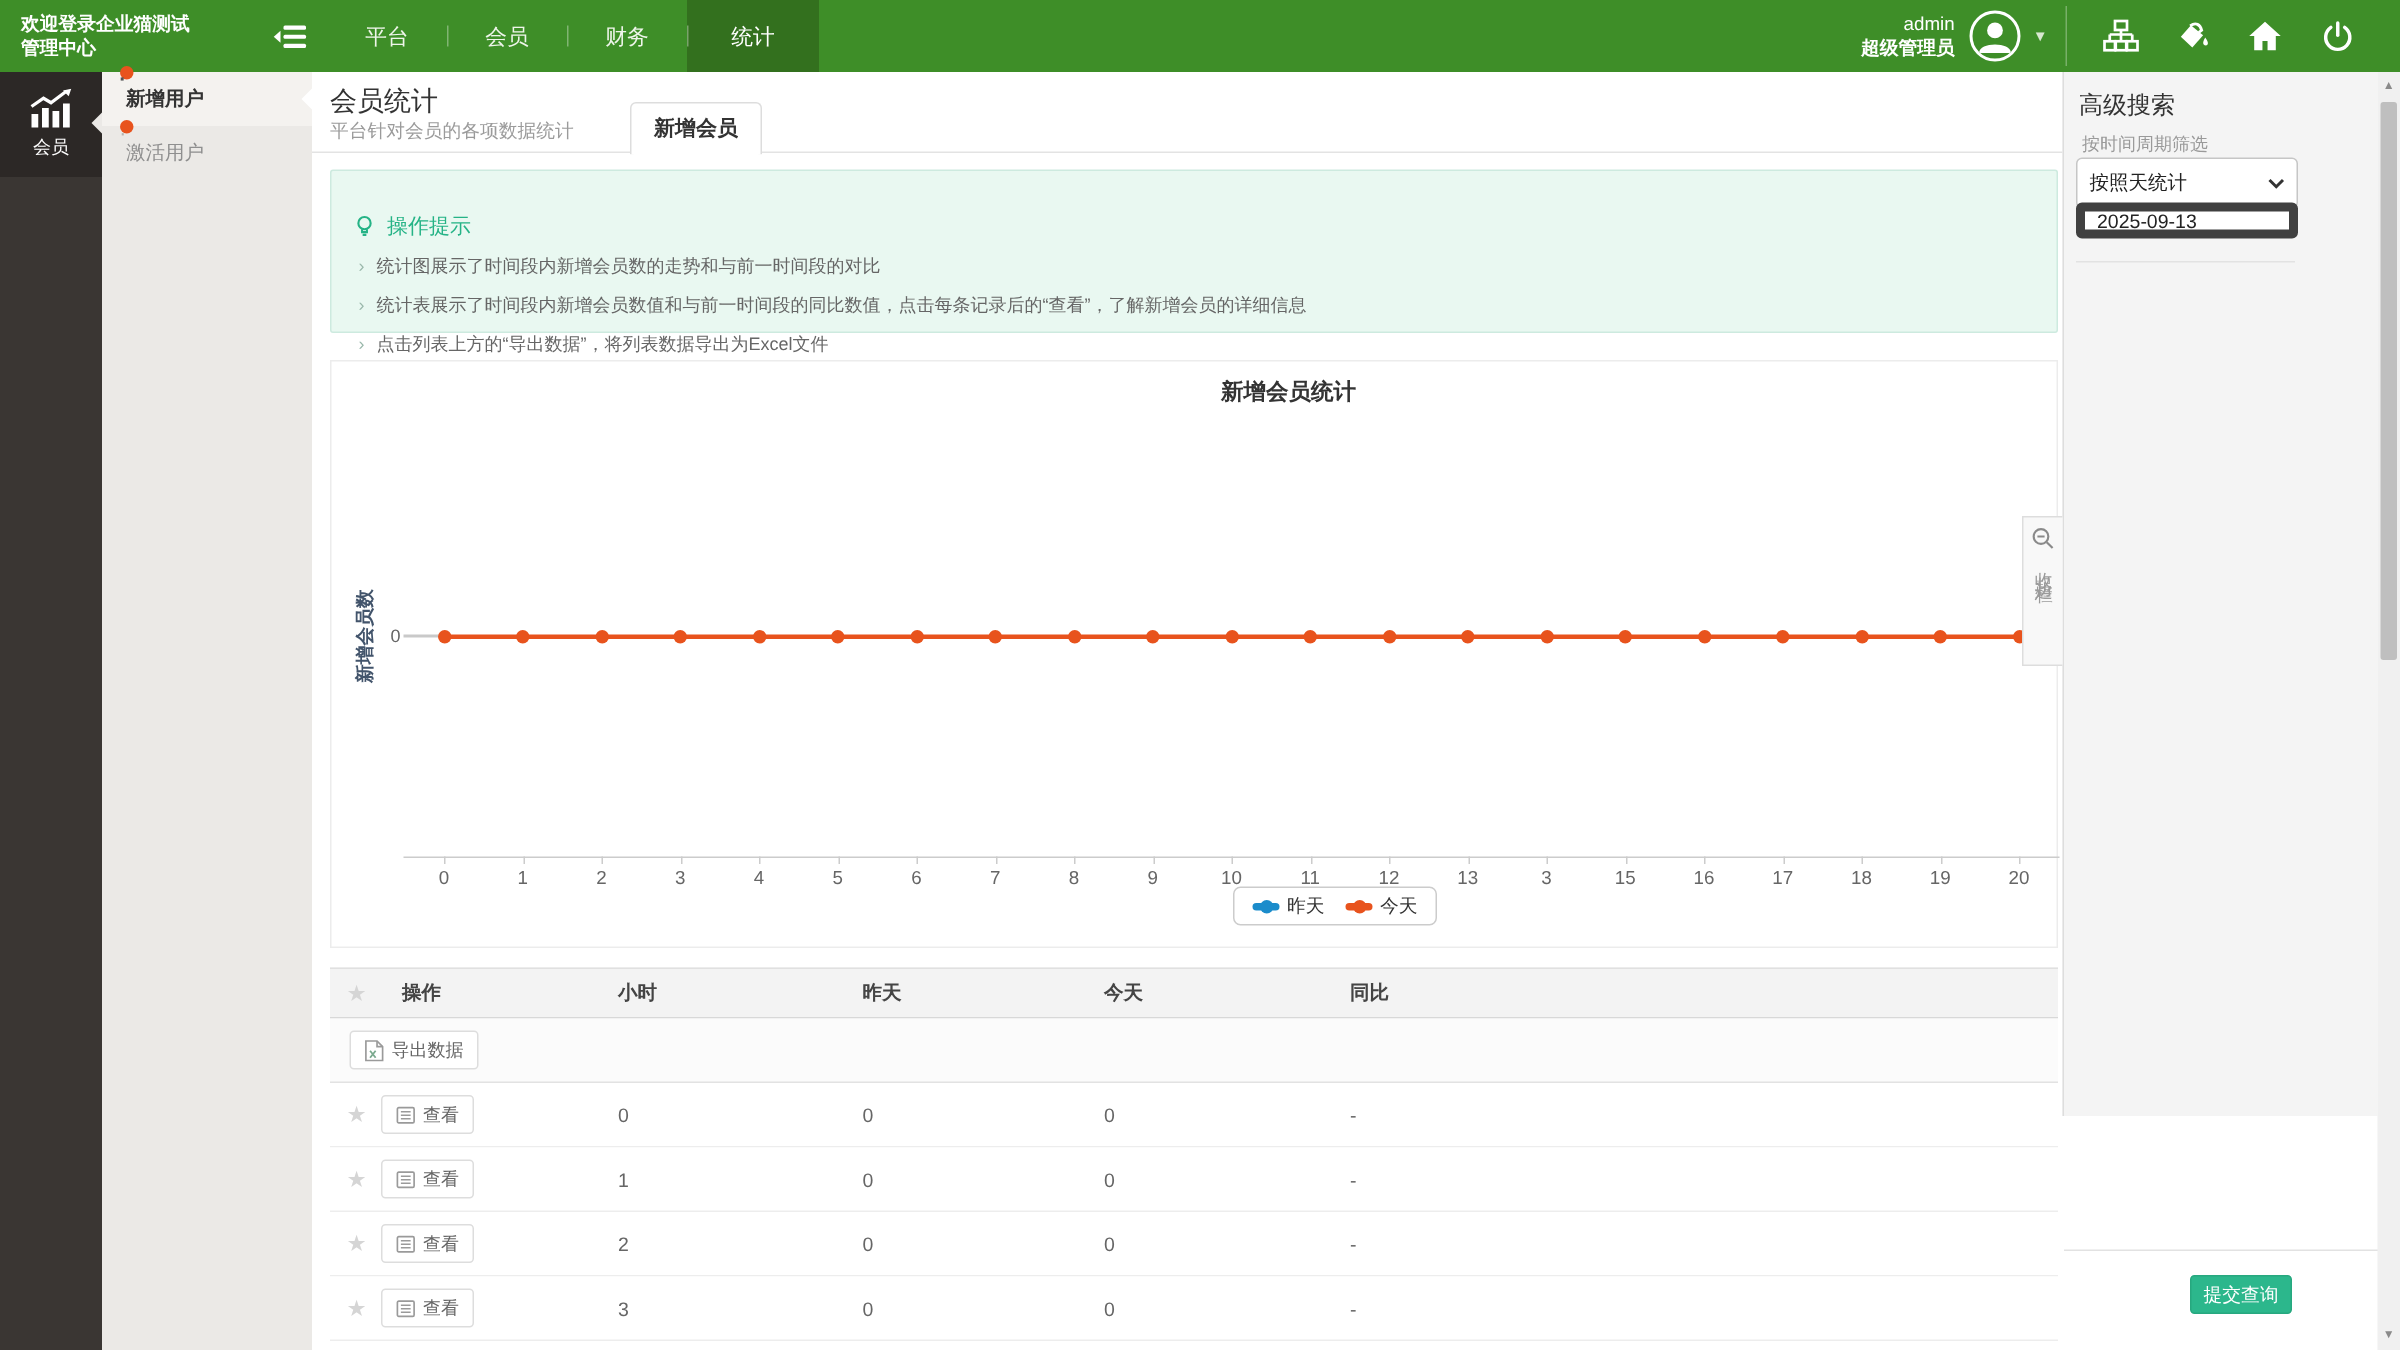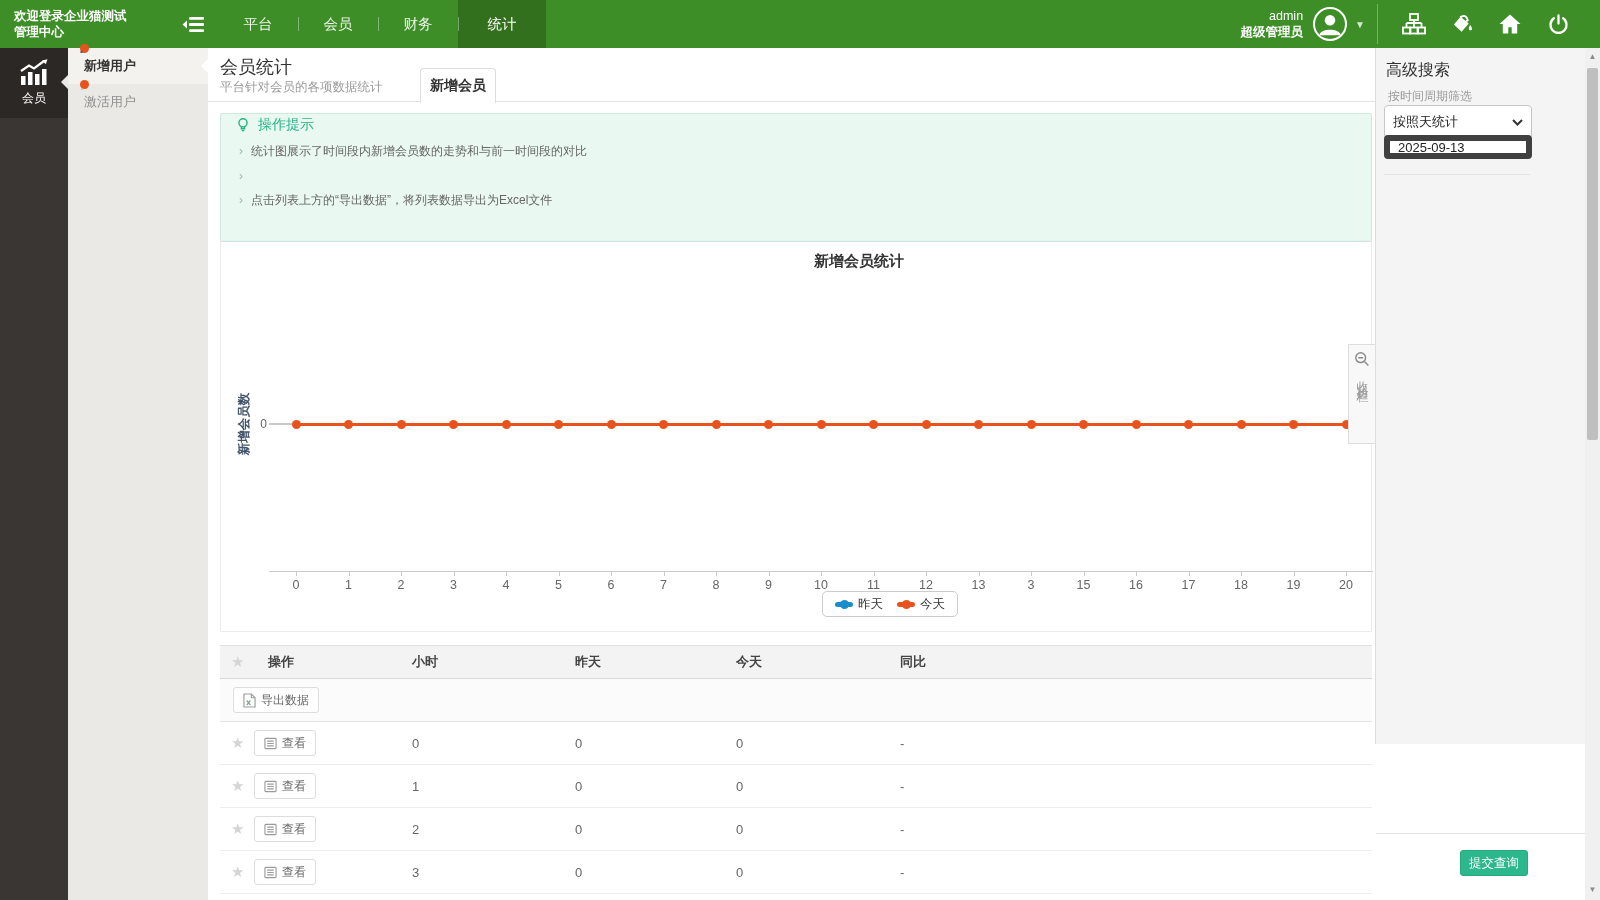--- a/index.html
+++ b/index.html
@@ -36,23 +36,23 @@
   .menu-item .dot { margin-right:7px; font-size:14px; color:#b5b2ae; }
   .menu-item.active { background:#f4f2ef; color:#333; font-weight:bold; }
   .menu-item.active .dot { color:#555; }
   .menu-item.active::after { content:""; position:absolute; right:0; top:11px; width:0; height:0; border-top:7px solid transparent; border-bottom:7px solid transparent; border-right:7px solid #fff; }
 
   
   .content { position:absolute; left:208px; top:48px; width:1167px; height:852px; background:#fff; }
   .page-header { position:relative; height:54px; border-bottom:1px solid #e3e3e3; }
   .page-title { position:absolute; left:12px; top:7px; font-size:18px; color:#333; }
   .page-subtitle { position:absolute; left:12px; top:31px; font-size:12.5px; color:#9b9b9b; }
-  .tab { position:absolute; left:212px; top:20px; width:76px; height:35px; background:#fff; border:1px solid #ddd; border-bottom:none; border-radius:4px 4px 0 0; display:flex; align-items:center; justify-content:center; font-size:14px; font-weight:bold; color:#333; z-index:2; cursor:pointer; }
-
-  .tips { position:absolute; left:12px; top:65px; width:1152px; height:129px; background:#e9f8f1; border:1px solid #cdeadf; border-radius:2px; padding:0 14px; }
+  .tab { position:absolute; left:212px; top:20px; width:88px; height:35px; background:#fff; border:1px solid #ddd; border-bottom:none; border-radius:4px 4px 0 0; display:flex; align-items:center; justify-content:center; font-size:14px; font-weight:bold; color:#333; z-index:2; cursor:pointer; }
+
+  .tips { position:absolute; left:12px; top:65px; width:1152px; height:109px; background:#e9f8f1; border:1px solid #cdeadf; border-radius:2px; padding:26px 14px; }
   .tips-title { display:flex; align-items:center; gap:7px; color:#25b386; font-size:14px; margin-top:2px; }
   .tip-line { display:flex; align-items:baseline; gap:8px; margin-top:9px; font-size:12px; color:#666; padding-left:4px; }
   .tip-line .tmark { color:#9ab8ab; font-size:12px; }
 
   
   .chartbox { position:absolute; left:12px; top:192px; width:1152px; height:392px; border:1px solid #ececec; }
   .chart-title { position:absolute; left:538px; top:11px; width:200px; text-align:center; font-size:15px; font-weight:bold; color:#333; }
   .y-name { position:absolute; top:183px; left:23px; transform:translate(-50%,-50%) rotate(-90deg); white-space:nowrap; font-size:12.5px; font-weight:bold; color:#42546b; }
   .y-tick { position:absolute; left:30px; top:176px; width:16px; text-align:right; font-size:12px; color:#666; }
   .zero-lead { position:absolute; left:48px; top:182px; width:27px; height:2px; background:#c9c9c9; }
@@ -211,20 +211,21 @@
             <path d="M7.2 11.6 v2.1 h3.6 v-2.1 M7.6 15.8 h2.8"></path>
           </svg>
         <span>操作提示</span>
       </div>
       <div class="tip-line">
         <span class="tmark">›</span>
         <span>统计图展示了时间段内新增会员数的走势和与前一时间段的对比</span>
       </div>
       <div class="tip-line">
         <span class="tmark">›</span>
+        <span>统计表展示了时间段内新增会员数值和与前一时间段的同比数值，点击每条记录后的“查看”，了解新增会员的详细信息</span>
       </div>
       <div class="tip-line">
         <span class="tmark">›</span>
         <span>点击列表上方的“导出数据”，将列表数据导出为Excel文件</span>
       </div>
     </div>
 
     <div class="chartbox">
       <div class="chart-title">新增会员统计</div>
       <div class="y-name">新增会员数</div>

